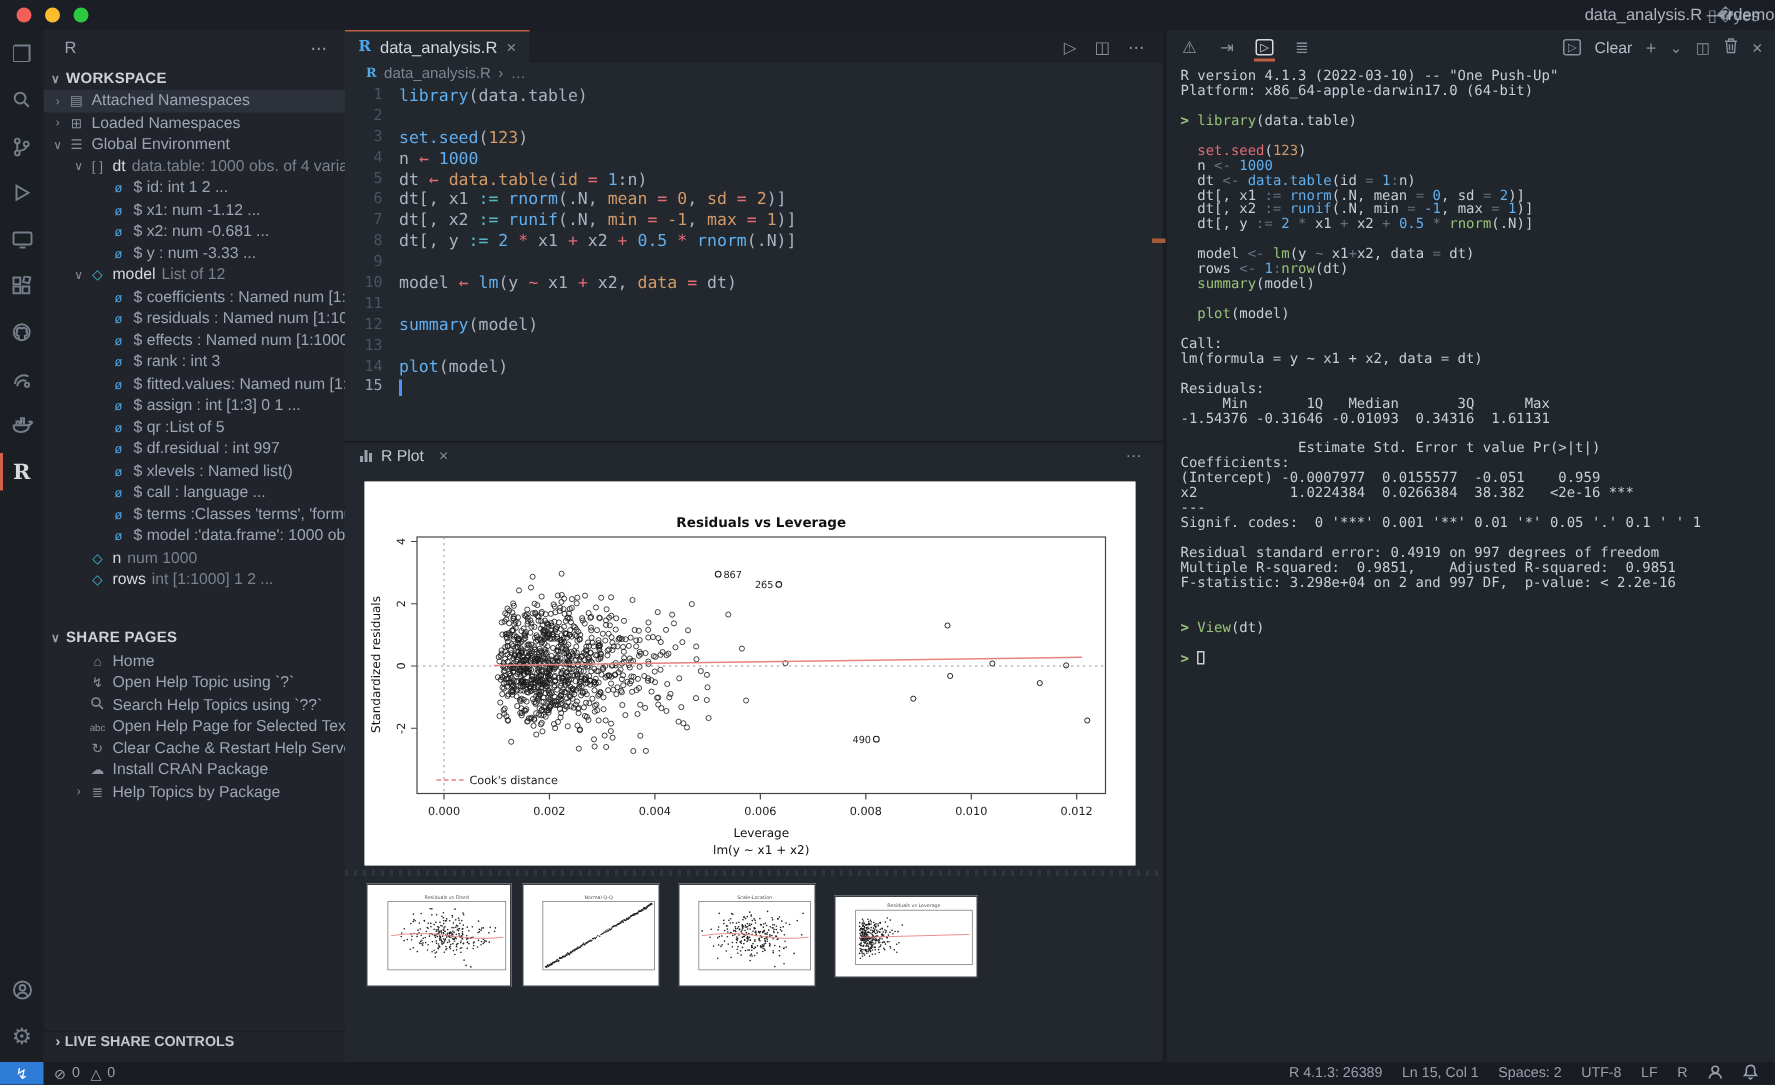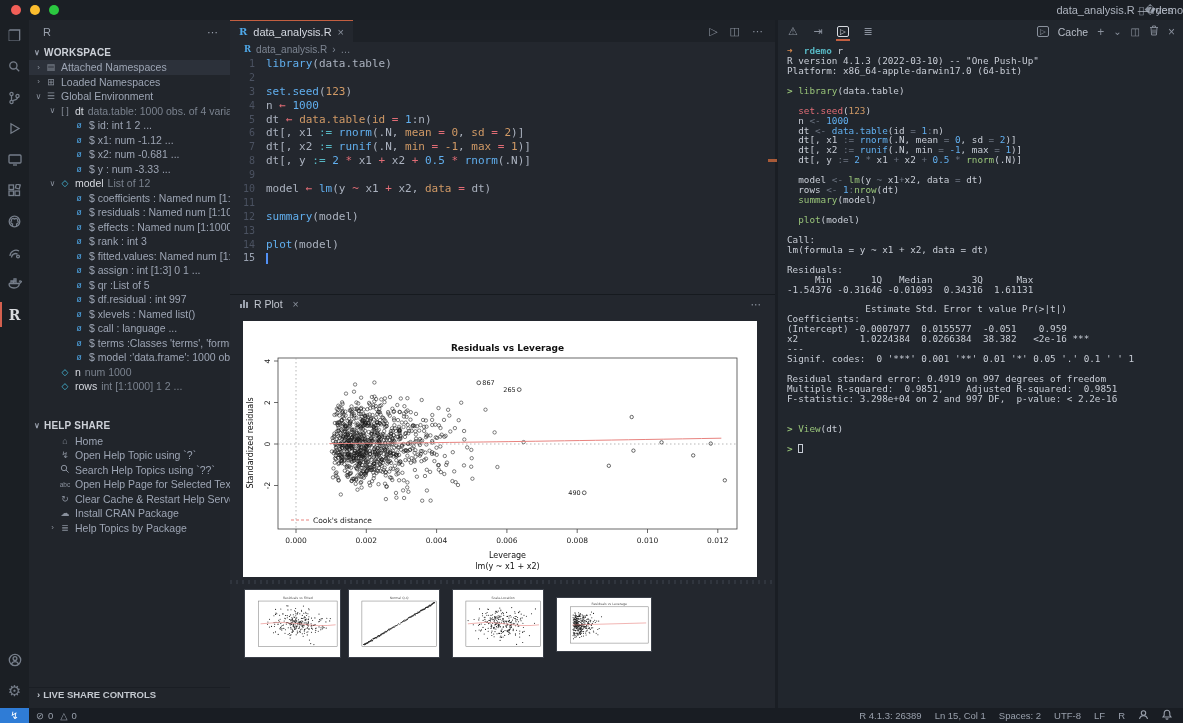--- a/index.html
+++ b/index.html
@@ -315,21 +315,21 @@
         </div>
         <div class="tree-row" style="padding-left: 18px;">
           <span class="tr-chv"></span>
           <span class="tr-ic teal">◇</span>
           <span class="tr-name">rows</span>
           <span class="tr-desc">int [1:1000] 1 2 ...</span>
         </div>
       </div>
     <div class="sb-sec" style="margin-top:24px">
       <span class="chv">∨</span>
-      <span>HELP SHARE</span>
+      <span>SHARE PAGES</span>
     </div>
     <div id="help-list">
         <div class="tree-row" style="padding-left: 18px;">
           <span class="tr-chv"></span>
           <span class="tr-ic">⌂</span>
           <span>Home</span>
         </div>
         <div class="tree-row" style="padding-left: 18px;">
           <span class="tr-chv"></span>
           <span class="tr-ic">↯</span>
@@ -2463,34 +2463,33 @@
   <div class="rpanel">
     <div class="rp-header">
       <div class="rp-tab">⚠</div>
       <div class="rp-tab">⇥</div>
       <div class="rp-tab active">
           <span class="boxed">▷</span>
         </div>
       <div class="rp-tab">≣</div>
       <div class="rp-right">
         <span class="boxed">▷</span>
-        <span class="lbl">Cache</span>
+        <span class="lbl">Clear</span>
         <span style="font-size:12px">+</span>
         <span>⌄</span>
         <span>◫</span>
         <span>
           <svg width="10" height="11" viewBox="0 0 10 11">
               <path d="M1 2.5h8M3.5 2.5V1h3v1.5M2 2.5l.6 7.5h4.8l.6-7.5M4 4.5v4M6 4.5v4" stroke="#8a919d" fill="none" stroke-width="0.9"></path>
             </svg>
         </span>
         <span style="font-size:12px">×</span>
       </div>
     </div>
     <div class="term" id="term">
-        <div class="tlne"><span class="t-ar">➜  </span><span class="t-cy">rdemo</span><span class="t-t"> r</span></div>
         <div class="tlne"><span class="t-t">R version 4.1.3 (2022-03-10) -- "One Push-Up"</span></div>
         <div class="tlne"><span class="t-t">Platform: x86_64-apple-darwin17.0 (64-bit)</span></div>
         <div class="tlne"></div>
         <div class="tlne"><span class="t-pr">&gt; </span><span class="t-gr">library</span><span class="t-t">(data.table)</span></div>
         <div class="tlne"></div>
         <div class="tlne"><span class="t-t">  </span><span class="t-or">set.seed</span><span class="t-t">(</span><span class="t-num">123</span><span class="t-t">)</span></div>
         <div class="tlne"><span class="t-t">  n </span><span class="t-dim">&lt;-</span><span class="t-t"> </span><span class="t-bl">1000</span></div>
         <div class="tlne"><span class="t-t">  dt </span><span class="t-dim">&lt;-</span><span class="t-t"> </span><span class="t-bl">data.table</span><span class="t-t">(id </span><span class="t-dim">=</span><span class="t-t"> </span><span class="t-bl">1</span><span class="t-dim">:</span><span class="t-t">n)</span></div>
         <div class="tlne"><span class="t-t">  dt[, x1 </span><span class="t-dim">:=</span><span class="t-t"> </span><span class="t-bl">rnorm</span><span class="t-t">(.N, mean </span><span class="t-dim">=</span><span class="t-t"> </span><span class="t-bl">0</span><span class="t-t">, sd </span><span class="t-dim">=</span><span class="t-t"> </span><span class="t-bl">2</span><span class="t-t">)]</span></div>
         <div class="tlne"><span class="t-t">  dt[, x2 </span><span class="t-dim">:=</span><span class="t-t"> </span><span class="t-bl">runif</span><span class="t-t">(.N, min </span><span class="t-dim">=</span><span class="t-t"> </span><span class="t-bl">-1</span><span class="t-t">, max </span><span class="t-dim">=</span><span class="t-t"> </span><span class="t-bl">1</span><span class="t-t">)]</span></div>

